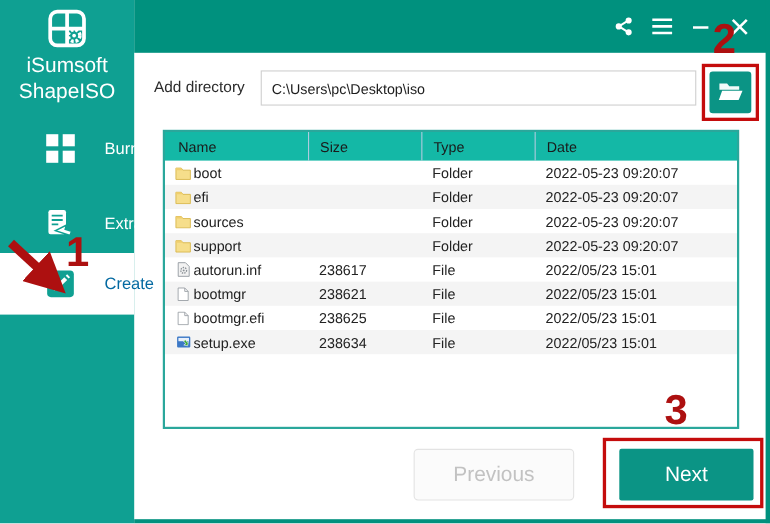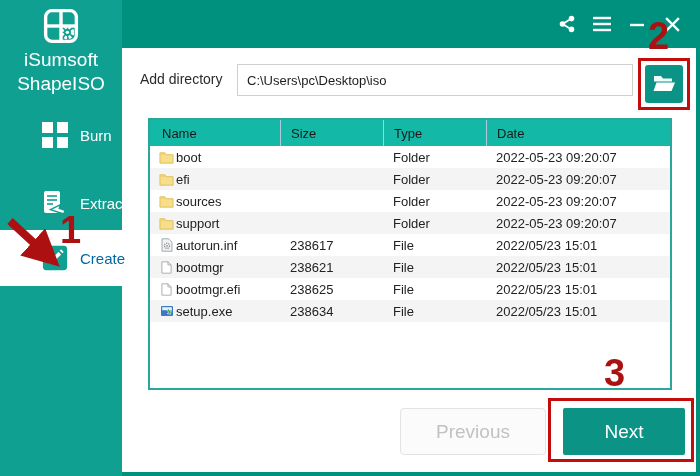--- a/index.html
+++ b/index.html
@@ -12,21 +12,21 @@
 
   
   .topbar{position:absolute;left:122px;top:0;width:578px;height:48px;background:#00917E;}
   .controls{position:absolute;right:18px;top:0;height:48px;display:flex;align-items:center;gap:15px;}
   .ctrl{width:20px;height:20px;display:flex;align-items:center;justify-content:center;cursor:pointer;}
 
   
   .sidebar{position:absolute;left:0;top:0;width:122px;height:476px;background:#0FA092;}
   .logo{position:absolute;left:43px;top:8px;width:36px;height:36px;}
   .app-title{position:absolute;left:0;top:48px;width:122px;text-align:center;color:#fff;font-size:19px;line-height:24px;}
-  .side-item{position:absolute;left:0;width:122px;height:46px;display:flex;align-items:center;padding-left:42px;gap:12px;color:#fff;font-size:15px;cursor:pointer;}
+  .side-item{position:absolute;left:0;width:122px;height:46px;display:flex;align-items:center;padding-left:42px;gap:27px;color:#fff;font-size:15px;cursor:pointer;}
   .side-item .sicon{width:26px;height:26px;flex:0 0 26px;display:flex;align-items:center;justify-content:center;}
   .side-item.item-burn{top:112px;}
   .side-item.item-extract{top:180px;}
   .side-item.item-create{top:230px;height:56px;background:#fff;color:#0369a1;}
   .grid-ic{display:grid;grid-template-columns:11px 11px;grid-template-rows:11px 11px;gap:4px;}
   .grid-ic div{background:#fff;}
 
   
   .dir-label{position:absolute;left:140px;top:71px;font-size:14px;color:#2b2b2b;}
   .dir-input{position:absolute;left:237px;top:64px;width:396px;height:32px;border:1px solid #CFCFCF;padding:0 9px;font-size:13px;color:#1c1c1c;outline:none;}
@@ -38,21 +38,21 @@
   .thead .hcell{display:flex;align-items:center;padding-left:10px;}
   .thead .hcell:first-child{padding-left:12px;}
   .thead .hcell + .hcell{border-left:1px solid #AECBDE;}
   .tbody .trow{display:grid;grid-template-columns:130px 103px 103px 1fr;height:22px;font-size:13px;color:#222;}
   .tbody .trow:nth-child(even){background:#F4F4F4;}
   .trow .cell{display:flex;align-items:center;padding-left:10px;overflow:hidden;white-space:nowrap;}
   .trow .c-name{padding-left:9px;gap:2px;}
   .ficon{width:15px;height:15px;display:flex;align-items:center;justify-content:center;flex:0 0 15px;}
 
   
-  .btn-prev{position:absolute;left:400px;top:408px;width:146px;height:47px;background:#FBFBFB;border:1px solid #E3E3E3;border-radius:4px;color:#C2C2C2;font-size:19px;cursor:pointer;}
+  .btn-prev{position:absolute;left:376px;top:408px;width:146px;height:47px;background:#FBFBFB;border:1px solid #E3E3E3;border-radius:4px;color:#C2C2C2;font-size:19px;cursor:pointer;}
   .btn-next{position:absolute;left:563px;top:408px;width:122px;height:47px;background:#0B9485;border:none;border-radius:2px;color:#fff;font-size:19px;cursor:pointer;}
 
   
   .red-rect{position:absolute;border:3px solid #C40C0C;background:transparent;pointer-events:none;z-index:20;}
   .rect-2{left:638px;top:58px;width:52px;height:52px;}
   .rect-3{left:548px;top:398px;width:146px;height:64px;}
   .red-digit{position:absolute;color:#AD1010;font-size:38px;font-weight:bold;line-height:38px;z-index:21;pointer-events:none;}
   .digit-1{left:60px;top:211px;}
   .digit-2{left:648px;top:17px;}
   .digit-3{left:604px;top:354px;}

